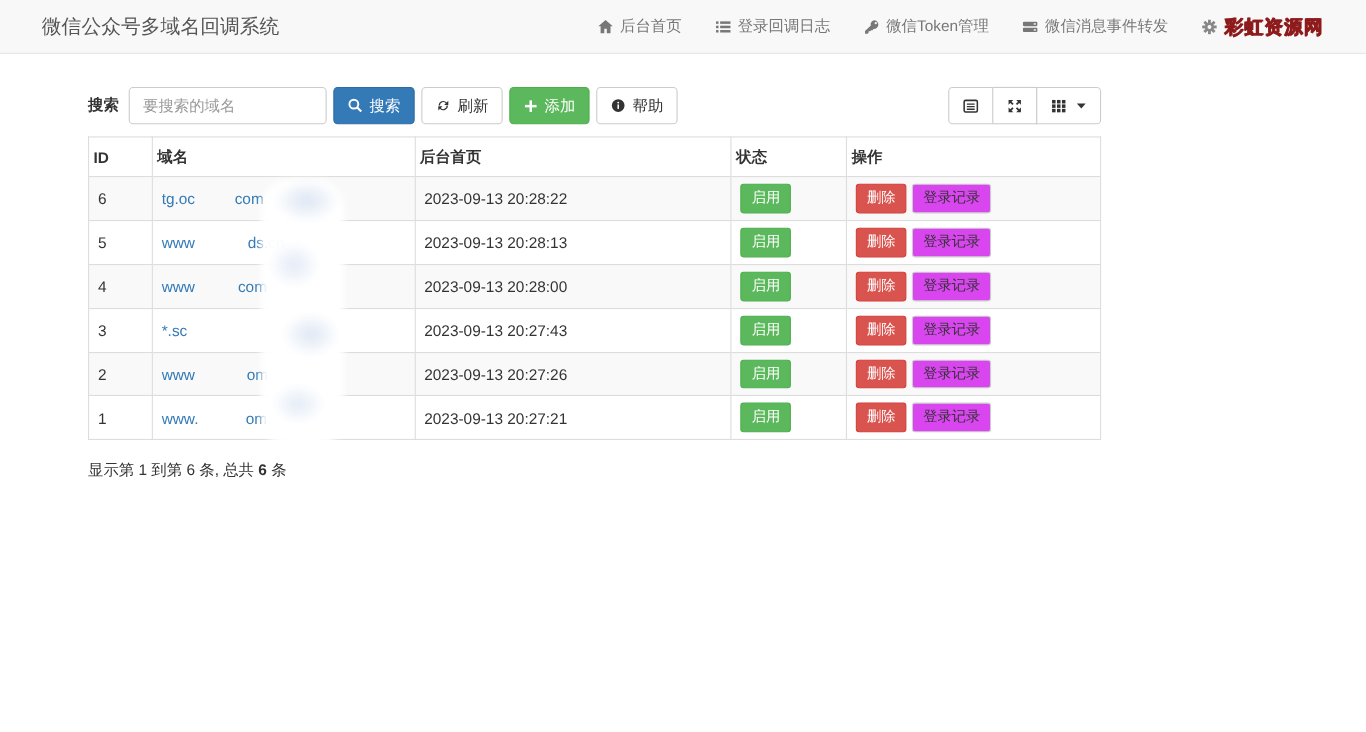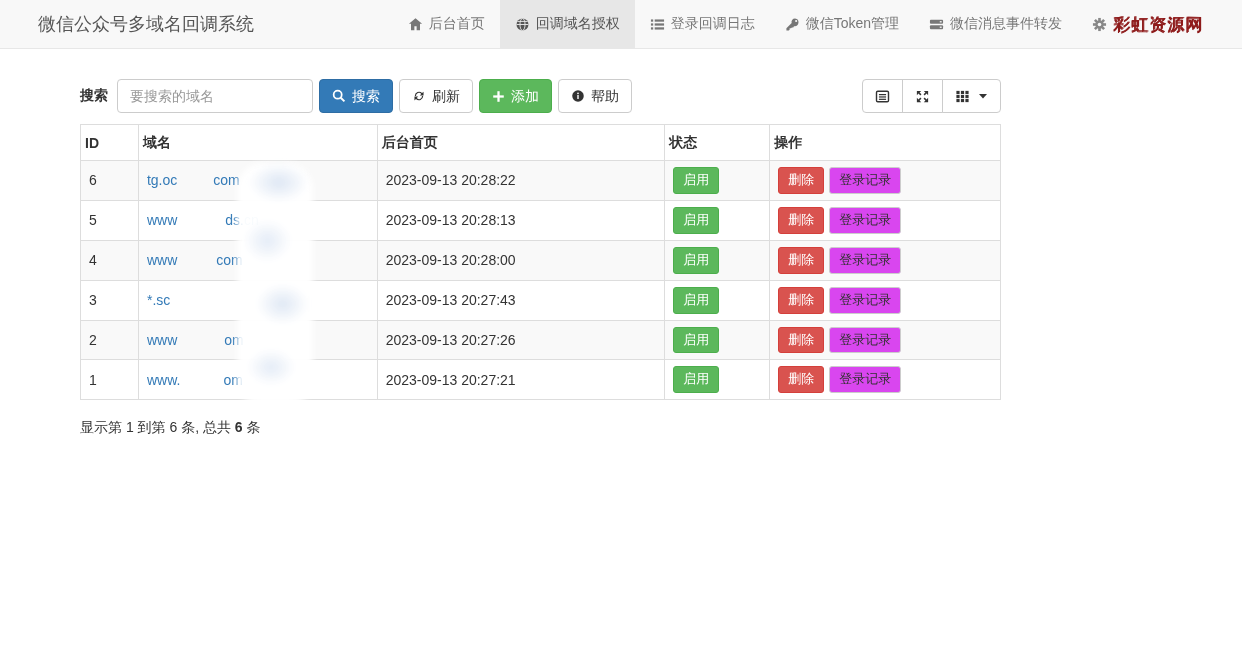--- a/index.html
+++ b/index.html
@@ -18,30 +18,30 @@
     white-space:nowrap;
   }
   .nav { display:flex; margin-left:auto; align-items:stretch; list-style:none; }
   .nav-item {
     display:flex; align-items:center; gap:6px; padding:0 15px; color:#777;
     cursor:pointer; white-space:nowrap;
   }
   .nav-item svg { flex:0 0 auto; }
   .nav-item.active { background:#e7e7e7; color:#555; }
   .nav-item.watermark .wm-text {
-    color:#8e1b1b; font-weight:normal; font-size:17px;
+    color:#8e1b1b; font-weight:bold; font-size:17px;
     text-shadow:1px 0 0 #8e1b1b, 0 1px 0 #8e1b1b;
     letter-spacing:1px;
   }
   
   .main { margin:30px 21px 0 80px; width:921px; }
   .toolbar { display:flex; align-items:center; }
   .search-label { font-weight:bold; margin-right:9px; }
   .search-input {
-    width:196px; height:34px; border:1px solid #ccc; border-radius:4px;
+    width:180px; height:34px; border:1px solid #ccc; border-radius:4px;
     padding:6px 12px; font-size:14px; color:#555; outline:none;
     font-family:inherit;
   }
   .search-input::placeholder { color:#999; opacity:1; }
   .btn {
     display:inline-flex; align-items:center; gap:6px; height:34px; padding:6px 12px;
     font-size:14px; border-radius:4px; border:1px solid #ccc; background:#fff;
     color:#333; cursor:pointer; margin-left:6px; font-family:inherit; line-height:1;
   }
   .btn-primary { background:#337ab7; border-color:#2e6da4; color:#fff; }
@@ -94,31 +94,20 @@
 <div class="navbar">
   <div class="brand">微信公众号多域名回调系统</div>
   <ul class="nav">
     <li class="nav-item">
       <span>
         <svg width="15" height="15" viewBox="0 0 16 16">
             <path d="M8 1.2l7 6h-2.2v7h-3.6v-4.4H6.8v4.4H3.2v-7H1z" fill="#777"></path>
           </svg>
       </span>
       <span>后台首页</span>
-    </li>
-    <li class="nav-item active">
-      <span>
-        <svg width="15" height="15" viewBox="0 0 16 16">
-          <circle cx="8" cy="8" r="6.4" fill="#555"></circle>
-          <ellipse cx="8" cy="8" rx="2.7" ry="6.4" fill="none" stroke="#e7e7e7" stroke-width="1"></ellipse>
-          <line x1="1.6" y1="8" x2="14.4" y2="8" stroke="#e7e7e7" stroke-width="1"></line>
-          <line x1="2.6" y1="4.7" x2="13.4" y2="4.7" stroke="#e7e7e7" stroke-width="1"></line>
-        </svg>
-      </span>
-      <span>回调域名授权</span>
     </li>
     <li class="nav-item">
       <span>
         <svg width="15" height="15" viewBox="0 0 16 16" fill="#777">
           <rect x="1" y="2.6" width="2.4" height="2.4"></rect>
             <rect x="5" y="2.6" width="10" height="2.4"></rect>
           <rect x="1" y="6.8" width="2.4" height="2.4"></rect>
             <rect x="5" y="6.8" width="10" height="2.4"></rect>
           <rect x="1" y="11" width="2.4" height="2.4"></rect>
             <rect x="5" y="11" width="10" height="2.4"></rect>

